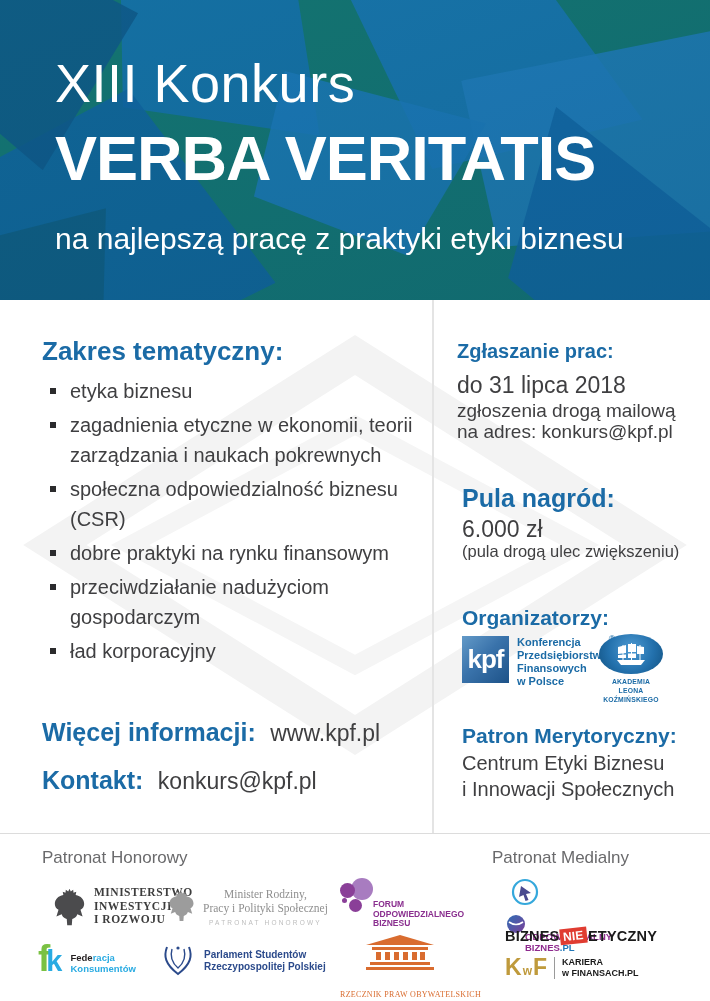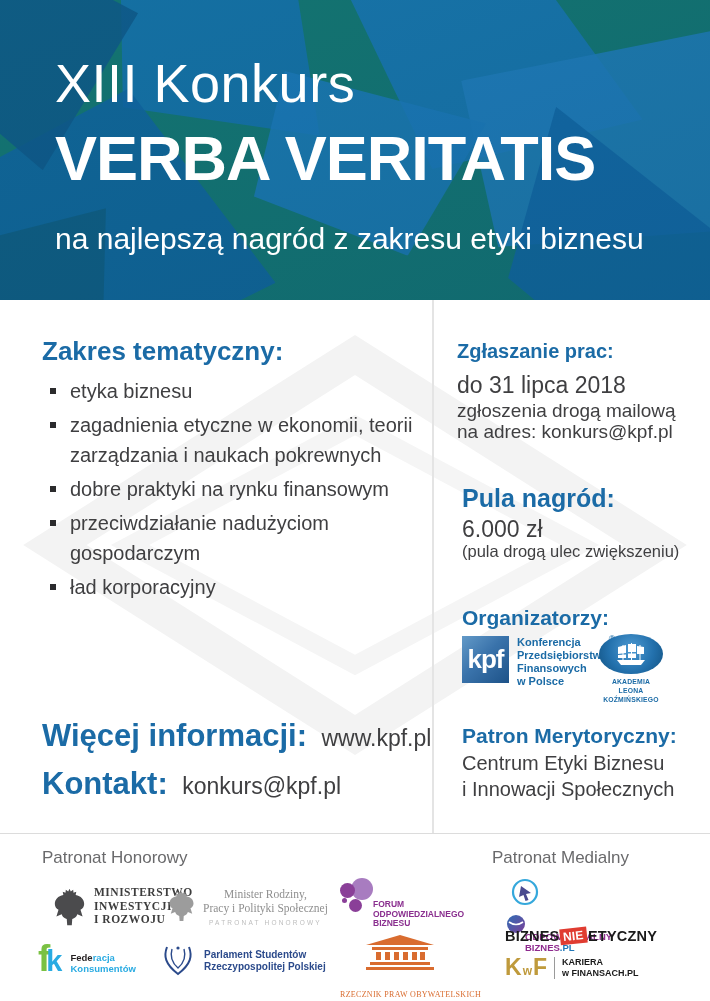--- a/index.html
+++ b/index.html
@@ -30,21 +30,21 @@
   .divider { position:absolute; left:432px; top:0; width:2px; height:533px; background:#e4e4e4; z-index:1; }
   .blue-h { color:#1b6ba6; font-weight:700; }
   .dark { color:#3f3f41; }
 
   .zakres-heading { position:absolute; left:42px; top:36px; font-size:26px; z-index:2; }
   .topics-list { position:absolute; left:48px; top:76px; width:400px; list-style:none; z-index:2; }
   .topics-list li { position:relative; padding-left:22px; font-size:20px; line-height:30px; margin-bottom:4px; color:#3f3f41; white-space:pre-line; }
   .topics-list li::before { content:""; position:absolute; left:2px; top:12px; width:6px; height:6px; background:#2b2b2d; }
 
   .info-line { position:absolute; left:42px; z-index:2; white-space:nowrap; }
-  .info-line .lbl { font-size:31px; }
+  .info-line .lbl { font-size:25px; }
   .info-line .val { font-size:23px; color:#3f3f41; margin-left:10px; font-weight:400; }
   .wiecej { top:418px; }
   .kontakt { top:466px; }
   .zglaszanie-h { position:absolute; left:457px; top:40px;  font-size:20px; z-index:2; }
   .deadline     { position:absolute; left:457px; top:72px;  font-size:23px; z-index:2; }
   .mail-lines   { position:absolute; left:457px; top:100px; font-size:19px; line-height:21px; z-index:2; }
   .pula-h       { position:absolute; left:462px; top:184px; font-size:25px; z-index:2; }
   .amount       { position:absolute; left:462px; top:216px; font-size:23px; z-index:2; }
   .pula-note    { position:absolute; left:462px; top:242px; font-size:16.5px; z-index:2; }
   .org-h        { position:absolute; left:462px; top:306px; font-size:21px; z-index:2; }
@@ -123,36 +123,37 @@
     <div class="shape s3"></div>
     <div class="shape s4"></div>
     <div class="shape s5"></div>
     <div class="shape s6"></div>
     <div class="shape s7"></div>
     <div class="shape s8"></div>
     <div class="overlay"></div>
     <div class="header-text">
       <div class="title1">XIII Konkurs</div>
       <div class="title2">VERBA VERITATIS</div>
-      <div class="subtitle">na najlepszą nagród z zakresu etyki biznesu</div>
+      <div class="subtitle">na najlepszą pracę z praktyki etyki biznesu</div>
     </div>
   </div>
 
   <div class="main">
     <svg class="watermark" width="710" height="533" viewBox="0 0 710 533">
       <polygon points="355,55 655,245 355,435 55,245" fill="none" stroke="#f3f3f3" stroke-width="34"></polygon>
       <polygon points="355,125 580,245 355,365 130,245" fill="none" stroke="#f5f5f5" stroke-width="18"></polygon>
     </svg>
     <div class="divider"></div>
 
     <div class="zakres-heading blue-h">Zakres tematyczny:</div>
     <ul class="topics-list" id="topics-list">
         <li>etyka biznesu</li>
         <li>zagadnienia etyczne w ekonomii, teorii
 zarządzania i naukach pokrewnych</li>
+        <li>społeczna odpowiedzialność biznesu (CSR)</li>
         <li>dobre praktyki na rynku finansowym</li>
         <li>przeciwdziałanie nadużyciom
 gospodarczym</li>
         <li>ład korporacyjny</li>
       </ul>
 
     <div class="info-line wiecej">
       <span class="lbl blue-h">Więcej informacji:</span>
       <span class="val">www.kpf.pl</span>
     </div>

